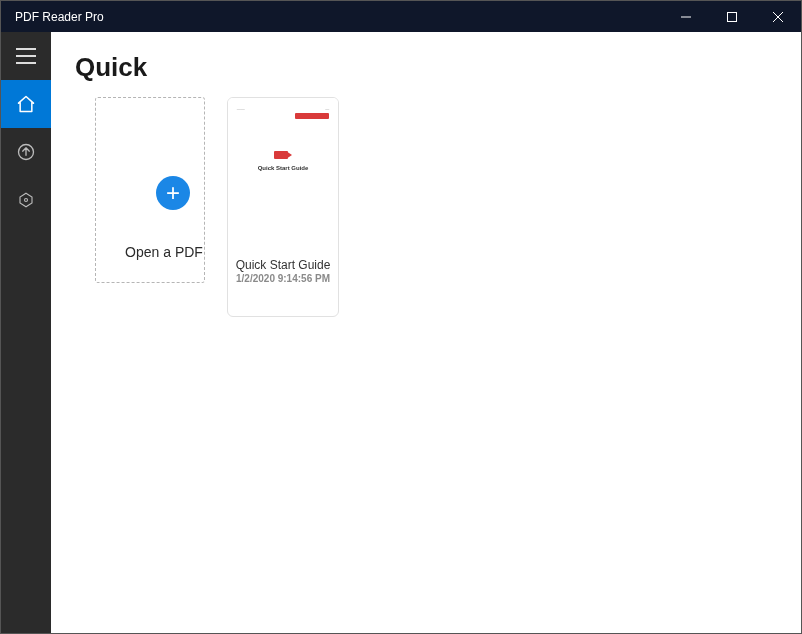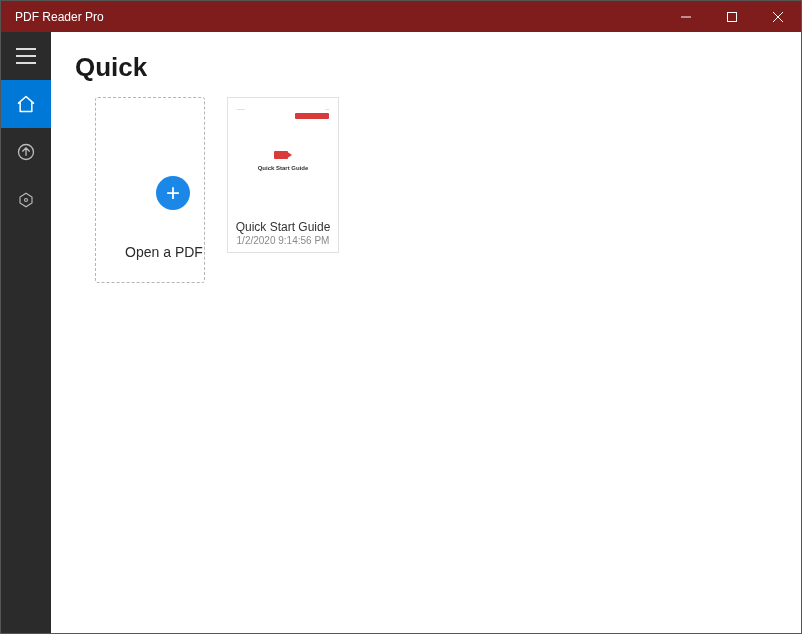--- a/index.html
+++ b/index.html
@@ -1,20 +1,20 @@
 <!DOCTYPE html>
 <html><head>
 <meta charset="utf-8">
 <style>
   * { box-sizing: border-box; margin: 0; padding: 0; }
   html, body { width: 802px; height: 634px; font-family: "Segoe UI", Arial, sans-serif; overflow: hidden; }
   body { display: flex; flex-direction: column; background: #000; }
 
   
-  .titlebar { height: 32px; background: #7f1d1d; color: #fff; display: flex; align-items: center; border: 1px solid #555; border-bottom: none; }
+  .titlebar { height: 32px; background: #0f172a; color: #fff; display: flex; align-items: center; border: 1px solid #555; border-bottom: none; }
   .titlebar .title { font-size: 12px; padding-left: 14px; flex: 0 0 auto; }
   .titlebar .spacer { flex: 1; }
   .titlebar .winbtn { width: 46px; height: 32px; display: flex; align-items: center; justify-content: center; cursor: default; }
   .titlebar .winbtn svg { display: block; }
 
   
   .body { flex: 1; display: flex; background: #2b2b2b; border: 1px solid #555; border-top: none; }
 
   
   .sidebar { width: 50px; background: #2b2b2b; display: flex; flex-direction: column; }
@@ -28,34 +28,34 @@
   .section-title { font-size: 15px; color: #555; padding: 14px 0 8px 44px; }
 
   .cards { display: flex; gap: 22px; padding: 6px 0 0 44px; }
   
   .open-tile { width: 110px; height: 186px; border: 1px dashed #b5b5b5; border-radius: 3px; display: flex; flex-direction: column; align-items: center; padding-top: 28px; position: relative; }
   .open-tile .doc-icon { position: relative; width: 46px; height: 58px; }
   .open-tile .plus-badge { position: absolute; left: 60px; top: 78px; width: 34px; height: 34px; border-radius: 50%; background: #1b87e6; color: #fff; display: flex; align-items: center; justify-content: center; font-size: 24px; font-weight: 400; }
   .open-tile .label { position: absolute; bottom: 22px; font-size: 14px; color: #2b2b2b; margin-left: 28px; }
 
   
-  .doc-tile { width: 112px; height: 156px; border: 1px solid #e1e1e1; border-radius: 0; display: flex; flex-direction: column; align-items: center; overflow: hidden; }
+  .doc-tile { width: 112px; height: 220px; border: 1px solid #e1e1e1; border-radius: 6px; display: flex; flex-direction: column; align-items: center; overflow: hidden; }
   .doc-tile .preview { width: 100%; height: 128px; background: #fff; display: flex; flex-direction: column; align-items: center; position: relative; padding-top: 8px; }
   .doc-tile .pv-hdr { width: 84%; display: flex; justify-content: space-between; margin-bottom: 2px; }
   .doc-tile .pv-hdr span { font-size: 4px; color: #888; }
   .doc-tile .pv-badge { width: 84%; height: 8px; display:flex; justify-content:flex-end; }
   .doc-tile .pv-badge .b { width: 34px; height: 6px; background: #d93a3a; border-radius: 1px; }
   .doc-tile .pv-mid { margin-top: 28px; display:flex; flex-direction:column; align-items:center; gap:4px; }
   .doc-tile .pv-icon { width: 18px; height: 12px; position: relative; display:flex; align-items:center; }
   .doc-tile .pv-icon .r { width: 14px; height: 8px; background: #d93a3a; border-radius: 1px; }
   .doc-tile .pv-icon .tri { width:0;height:0;border-top:4px solid transparent;border-bottom:4px solid transparent;border-left:6px solid #d93a3a; margin-left:-2px;}
   .doc-tile .pv-title { font-size: 6px; font-weight: 700; color: #333; }
   .doc-tile .caption { flex: 1; display: flex; flex-direction: column; align-items: center; justify-content: center; gap: 1px; padding: 6px 4px; }
   .doc-tile .caption .fname { font-size: 12px; color: #333; white-space: nowrap; }
-  .doc-tile .caption .fdate { font-size: 10px; color: #8a8a8a; white-space: nowrap; }
+  .doc-tile .caption .fdate { font-size: 10px; color: #8a8a8a; white-space: nowrap; font-weight: bold; }
 </style>
 </head>
 <body>
 
 <div class="titlebar">
   <div class="title">PDF Reader Pro</div>
   <div class="spacer"></div>
   <div class="winbtn">
     <svg width="10" height="10" viewBox="0 0 10 10">
         <path d="M0 5 H10" stroke="#fff" stroke-width="1"></path>

